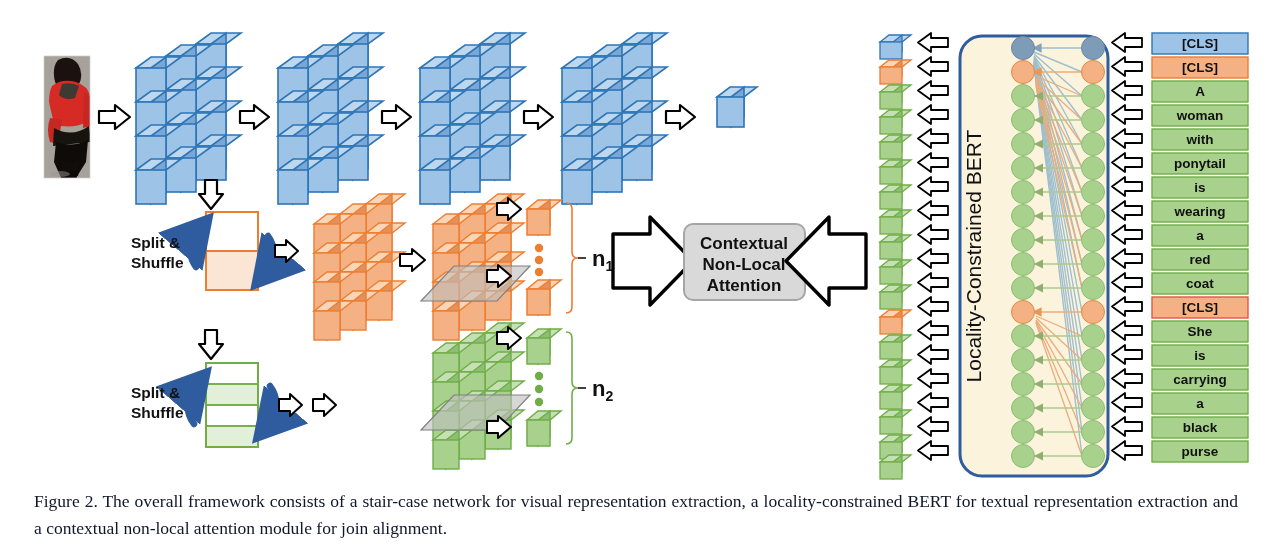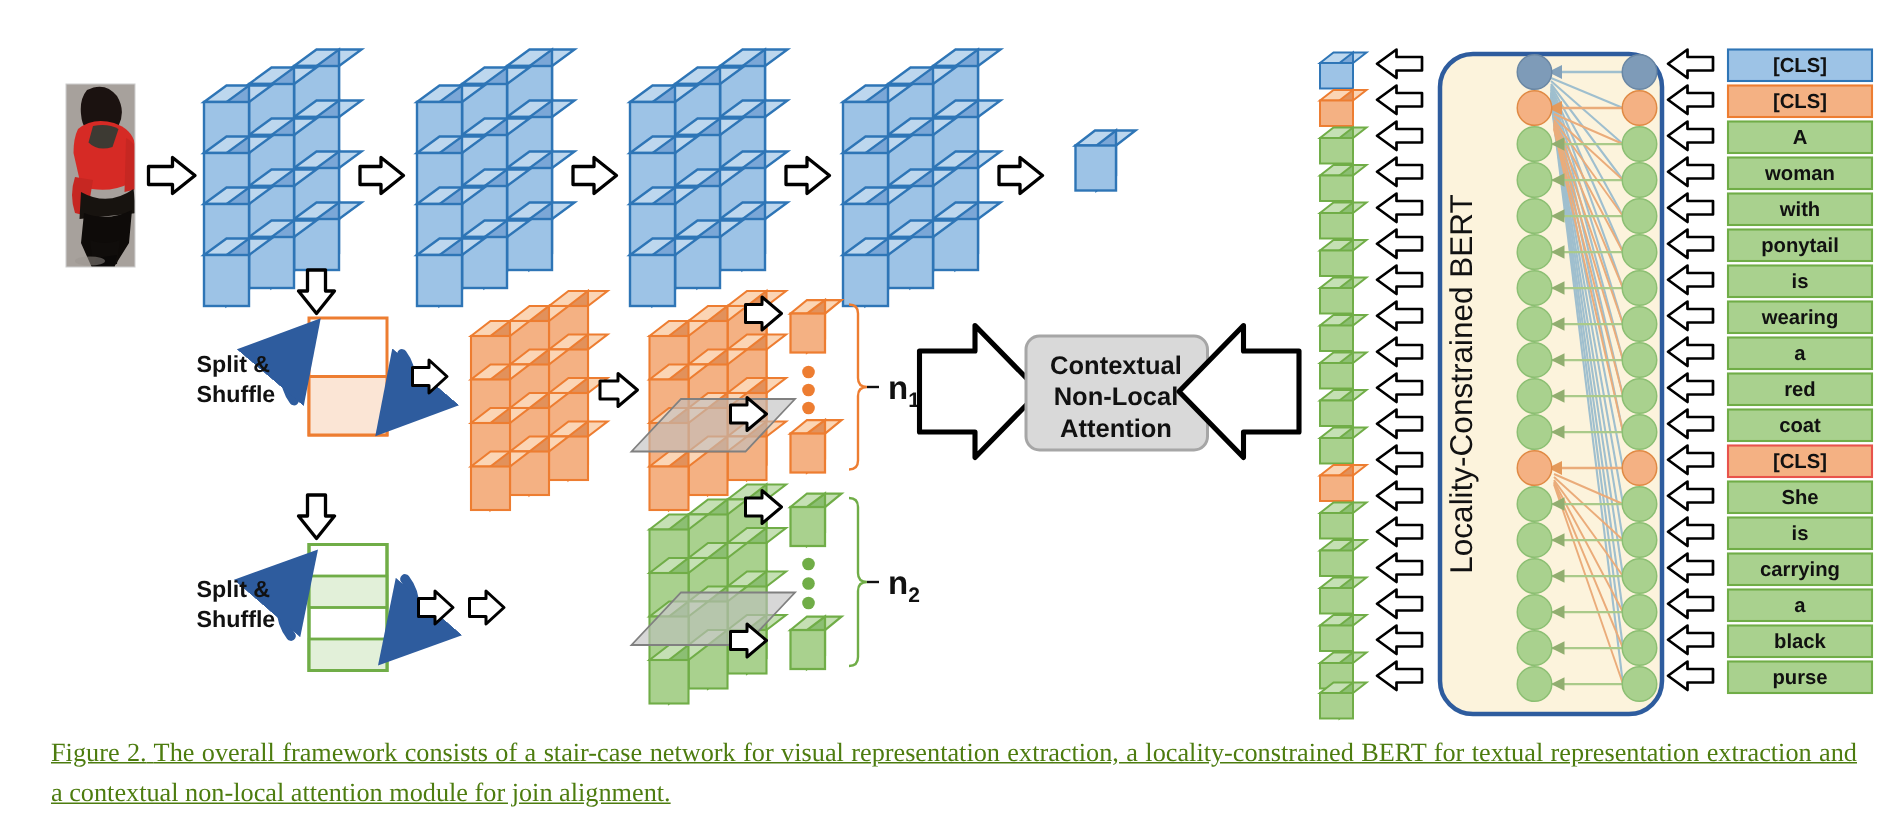--- a/index.html
+++ b/index.html
@@ -1,18 +1,18 @@
 <!DOCTYPE html>
 <html><head>
 <meta charset="utf-8">
 <style>
   html,body{margin:0;padding:0;background:#ffffff;}
   body{width:1268px;height:560px;font-family:"Liberation Sans",sans-serif;position:relative;overflow:hidden;}
   #figure{position:absolute;left:0;top:0;width:1268px;height:486px;}
-  .caption{position:absolute;left:34px;top:488px;width:1204px;font-family:"Liberation Serif",serif;font-size:17.5px;line-height:1.55;color:#4d7c0f;text-align:justify;text-decoration:underline;}
+  .caption{position:absolute;left:34px;top:488px;width:1204px;font-family:"Liberation Serif",serif;font-size:17.5px;line-height:1.55;color:#0f172a;text-align:justify;}
   .caption span{display:inline;}
   svg{display:block;}
   text{font-family:"Liberation Sans",sans-serif;}
   .lbl{font-weight:bold;fill:#111;}
 </style>
 </head>
 <body>
 
 <div id="figure">
   <svg width="1268" height="486" viewBox="0 0 1268 486" xmlns="http://www.w3.org/2000/svg">

